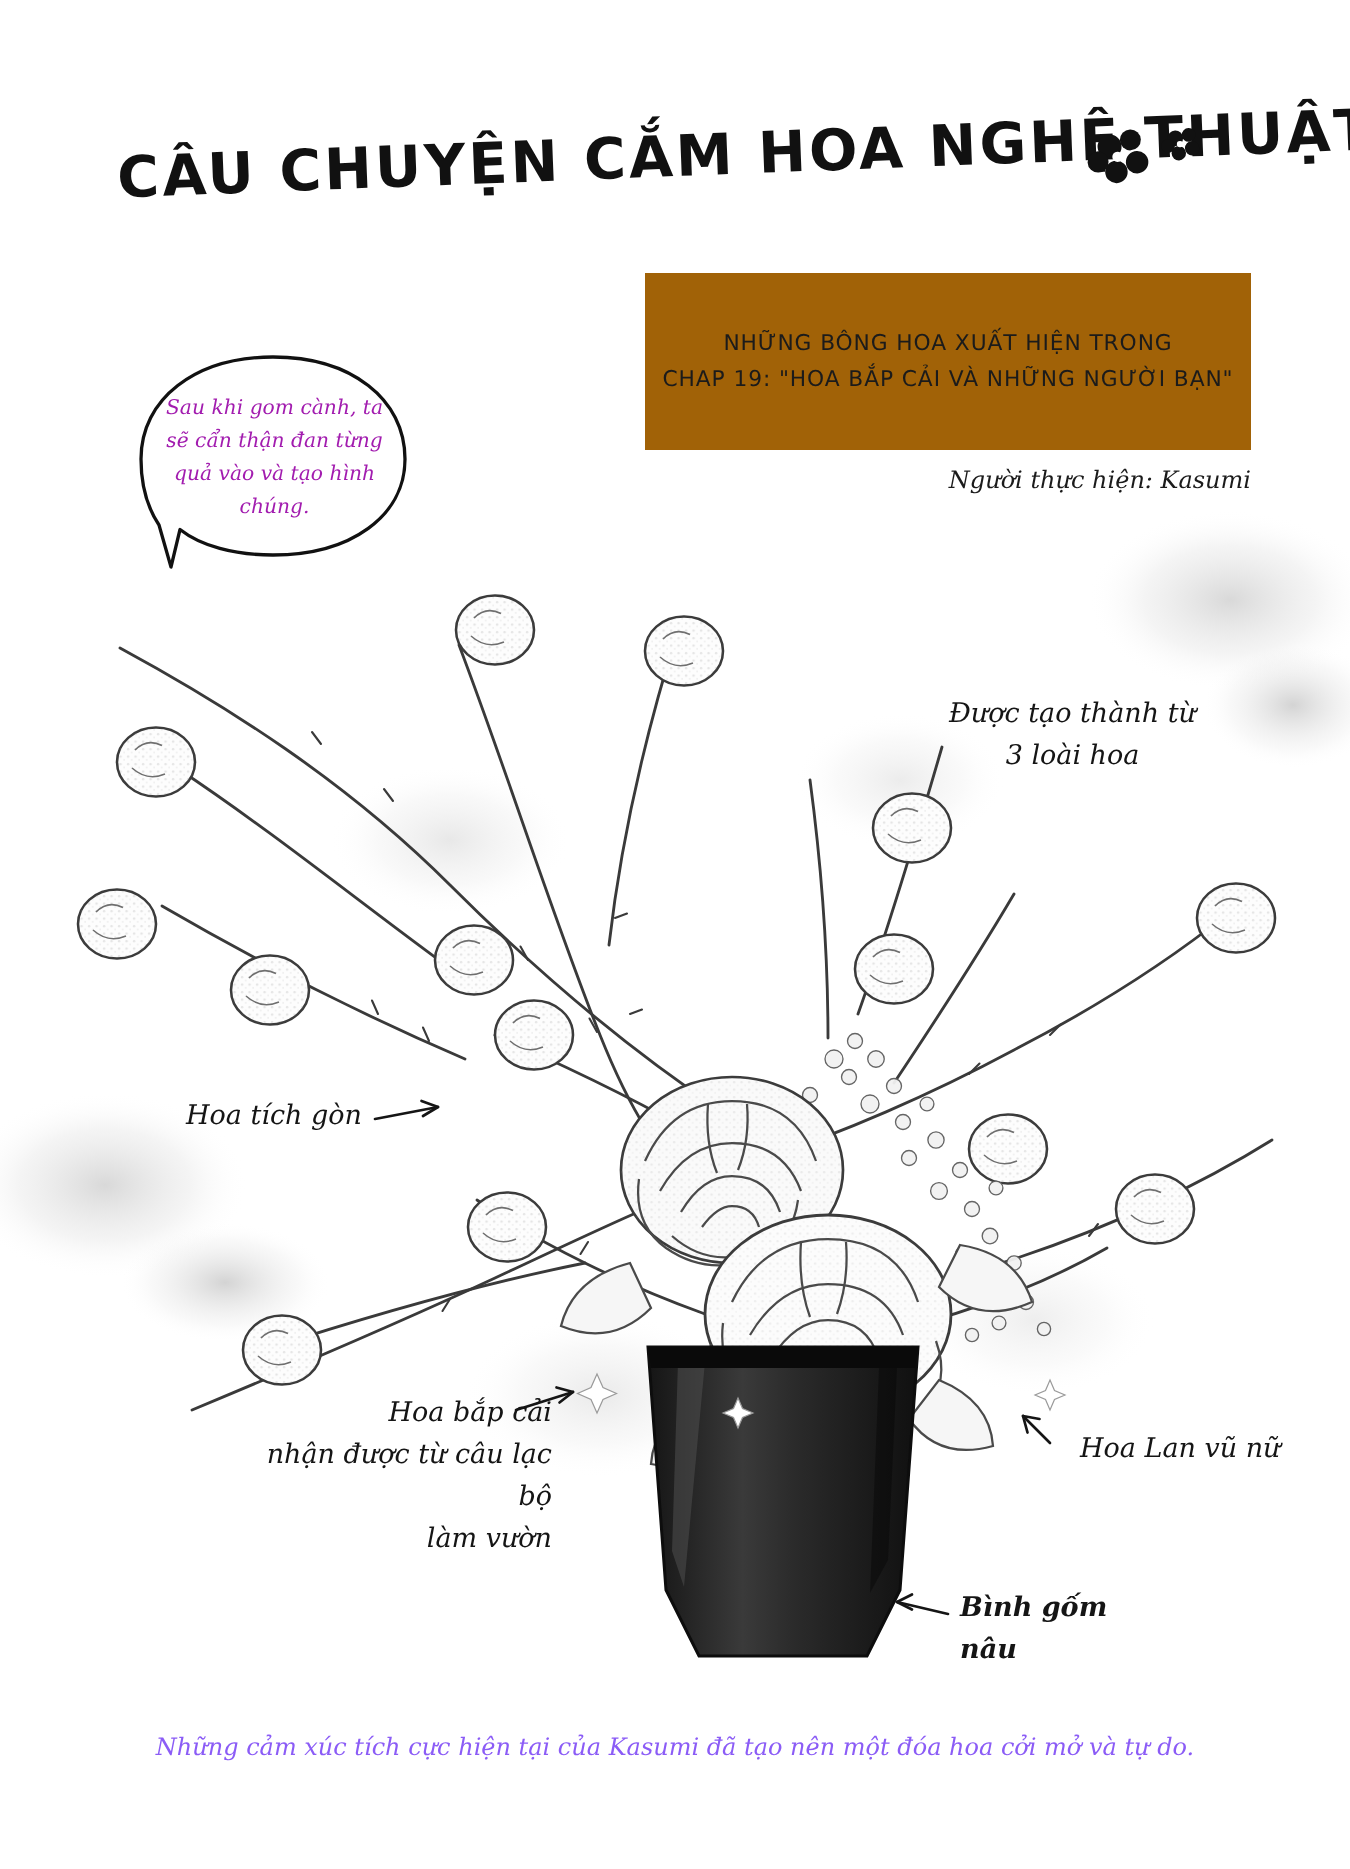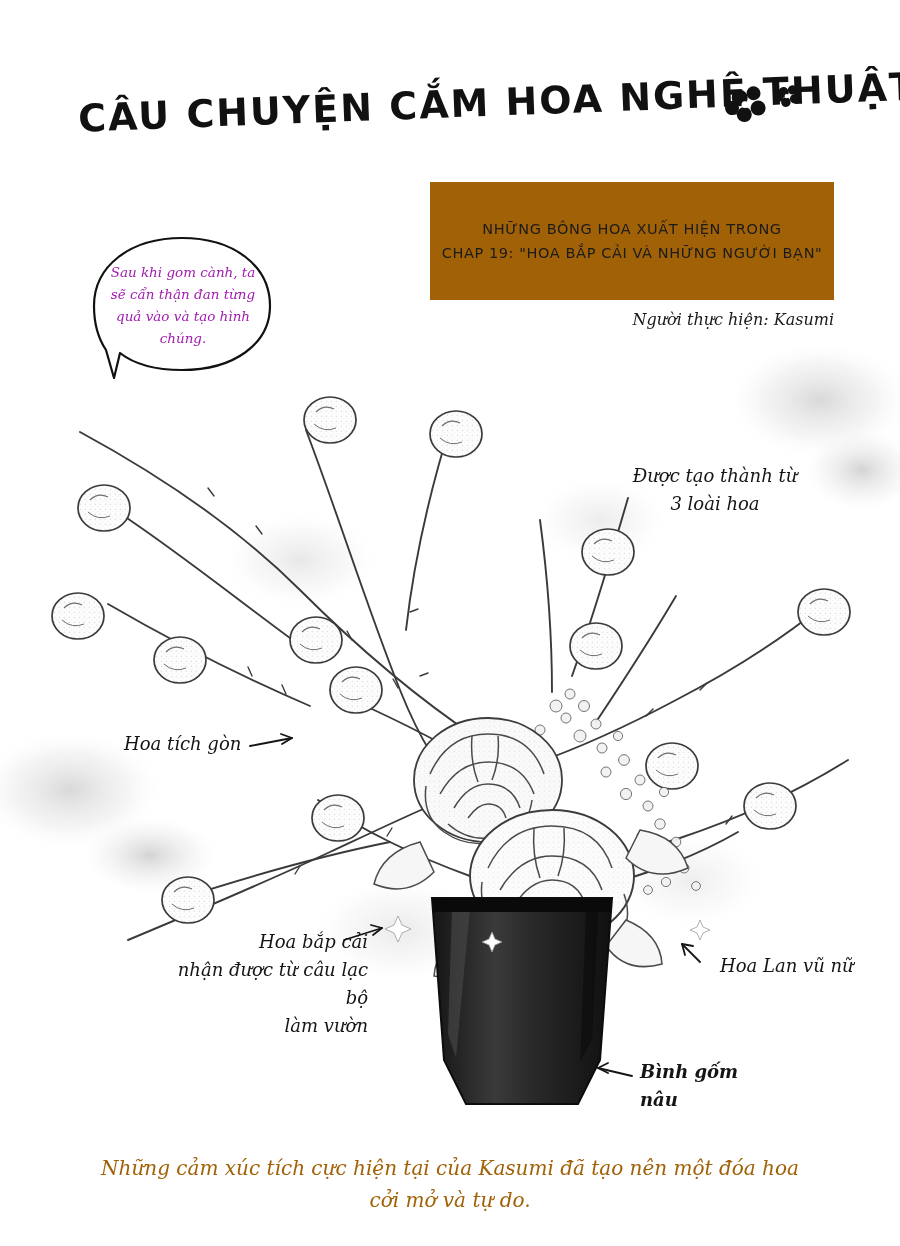--- a/index.html
+++ b/index.html
@@ -131,23 +131,23 @@
 
   
   .bottom {
     position: absolute;
     left: 90px;
     top: 1152px;
     width: 720px;
     text-align: center;
     font-family: "DejaVu Serif", serif;
     font-style: italic;
-    font-size: 20px;
+    font-size: 16px;
     line-height: 1.62;
-    color: #a16207;
+    color: #8b5cf6;
   }
 </style>
 </head>
 <body>
 
 <div class="page">
 
   <div class="title">CÂU CHUYỆN CẮM HOA NGHỆ THUẬT</div>
   <div class="title-flowers">
     <svg viewBox="0 0 90 44" width="90" height="44" aria-hidden="true">

